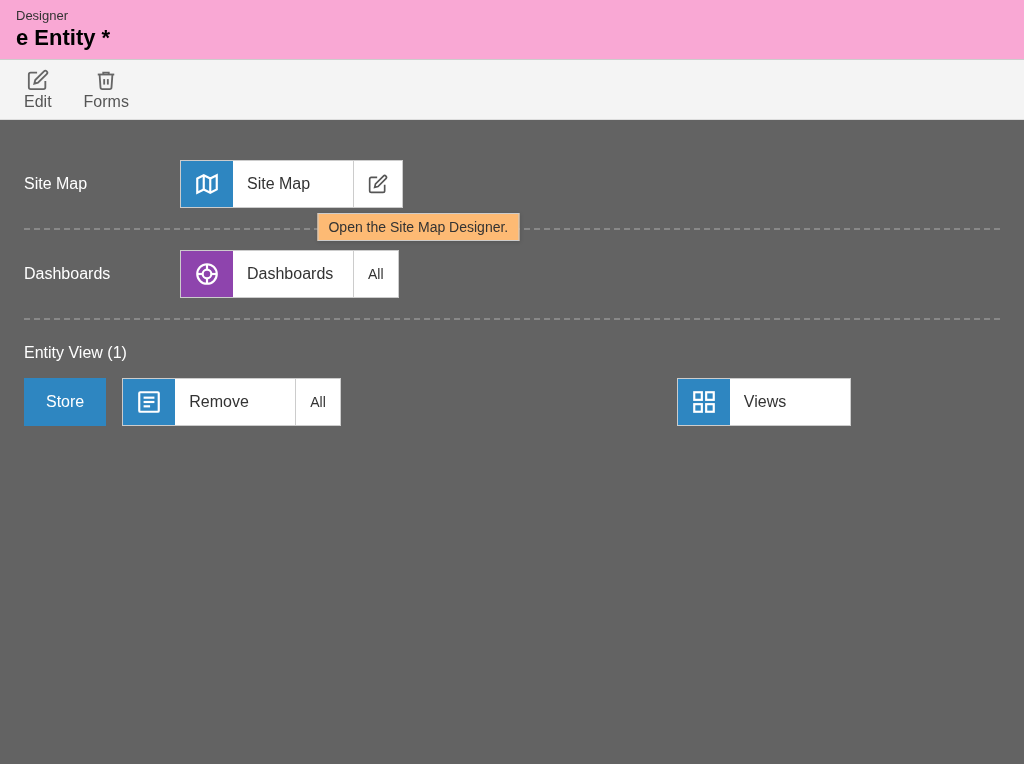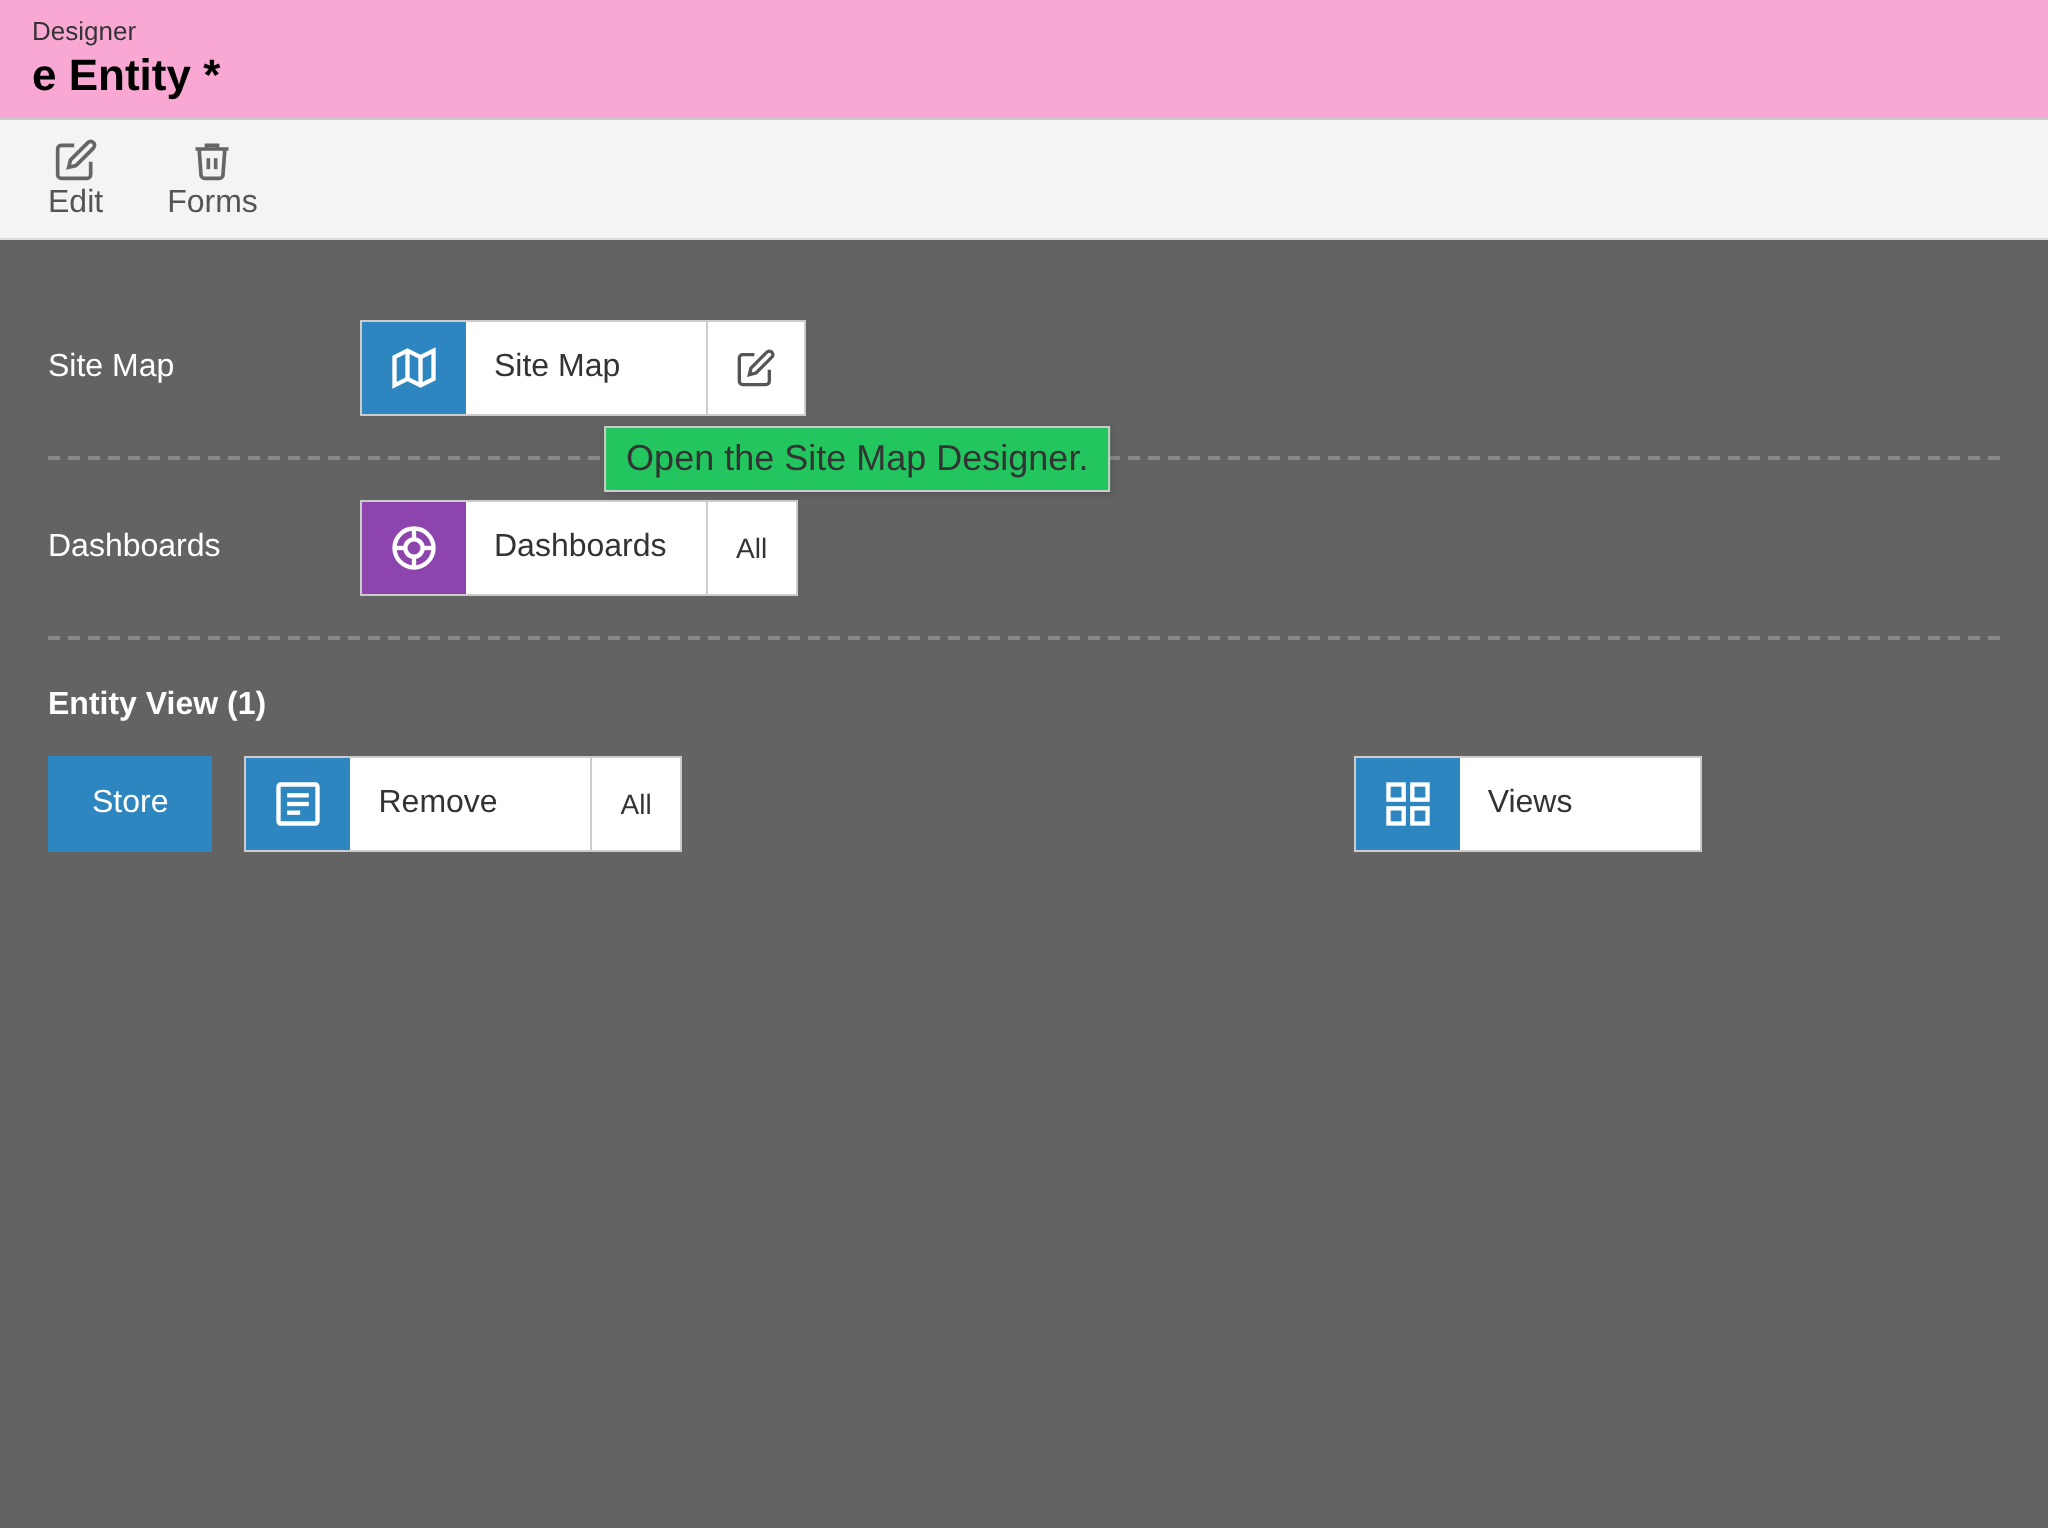--- a/index.html
+++ b/index.html
@@ -130,24 +130,24 @@
       cursor: pointer;
       position: relative;
     }
 
     
     .tooltip {
       position: absolute;
       top: 52px;
       left: 50%;
       transform: translateX(-30%);
-      background: #22c55e;
+      background: #fdba74;
       border: 1px solid #ccc;
       padding: 5px 10px;
-      font-size: 18px;
+      font-size: 14px;
       color: #333;
       white-space: nowrap;
       box-shadow: 1px 1px 4px rgba(0,0,0,0.15);
       z-index: 10;
       pointer-events: none;
     }
 
     
     .icon-bg-blue { background: #2E86C1; }
     
@@ -157,21 +157,21 @@
     
     .icon-bg-views { background: #2E86C1; }
 
     
     .entity-view-section {
       padding: 24px 0 16px 0;
     }
     .entity-view-label {
       color: #fff;
       font-size: 16px;
-      font-weight: 700;
+      font-weight: 400;
       margin-bottom: 16px;
     }
     .entity-view-cards {
       display: flex;
       gap: 16px;
       align-items: center;
     }
 
     
     .store-btn {

